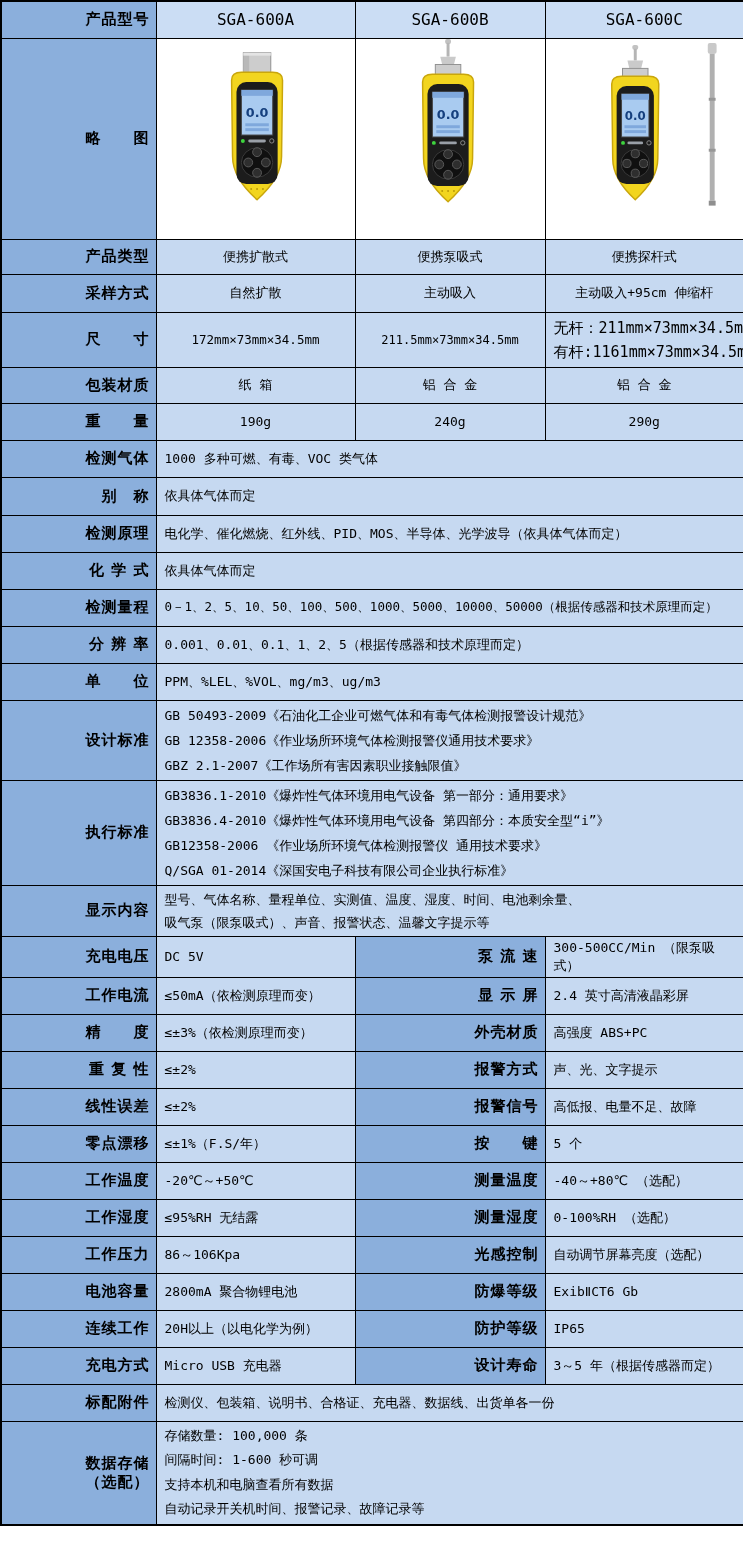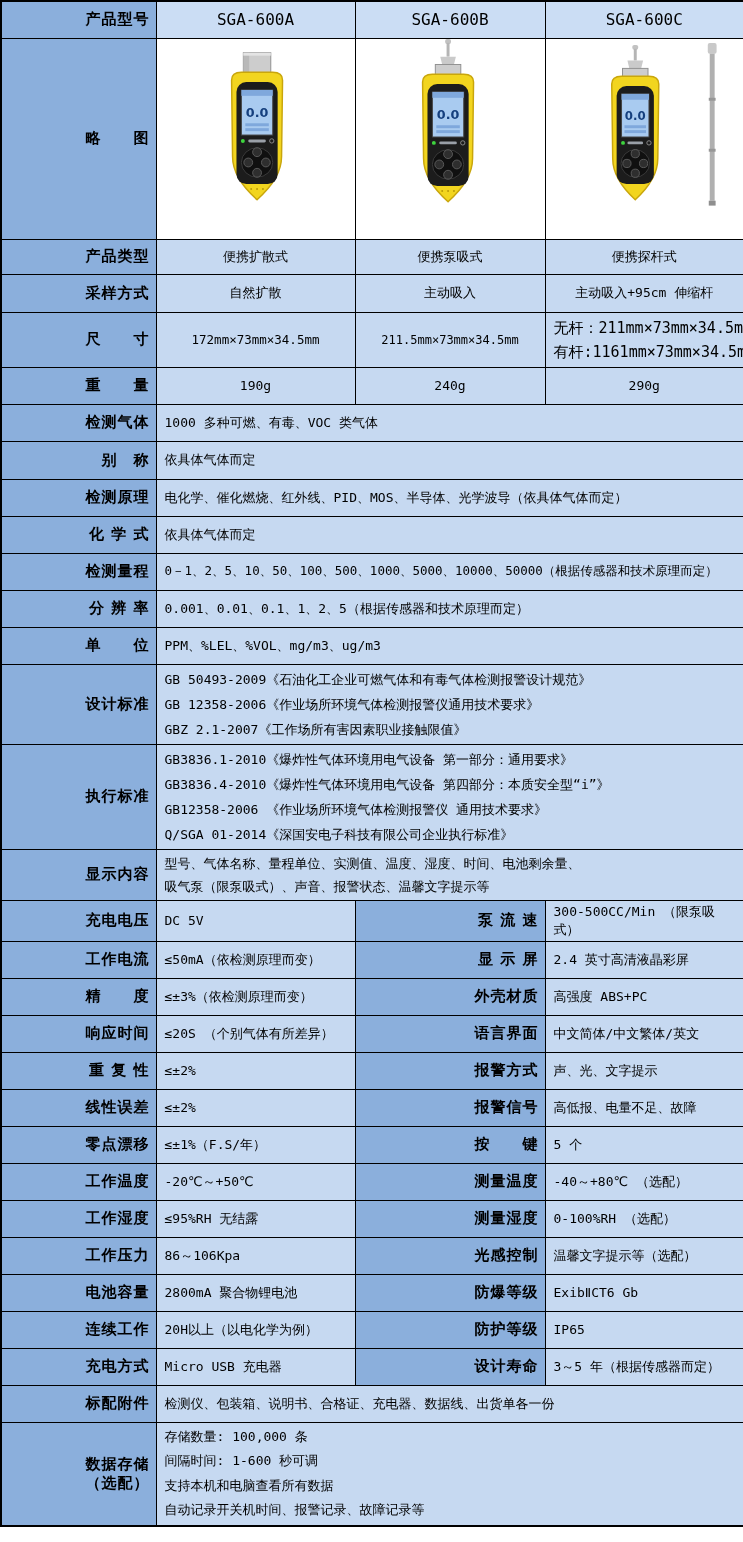--- a/index.html
+++ b/index.html
@@ -136,20 +136,26 @@
 </tr>
 <tr class="h55">
   <td class="lbl">尺　　寸</td>
   <td class="val val-c" style="font-size:12.5px">172mm×73mm×34.5mm</td>
   <td class="val val-c" style="font-size:12px">211.5mm×73mm×34.5mm</td>
   <td class="val dimc">
     <div>无杆：211mm×73mm×34.5mm</div>
     <div>有杆:1161mm×73mm×34.5mm</div>
   </td>
 </tr>
+<tr class="h36">
+  <td class="lbl">包装材质</td>
+  <td class="val val-c">纸 箱</td>
+  <td class="val val-c">铝 合 金</td>
+  <td class="val val-c">铝 合 金</td>
+</tr>
 <tr class="h37">
   <td class="lbl">重　　量</td>
   <td class="val val-c">190g</td>
   <td class="val val-c">240g</td>
   <td class="val val-c">290g</td>
 </tr>
 
 <tr class="h37">
   <td class="lbl">检测气体</td>
   <td class="val" colspan="3">1000 多种可燃、有毒、VOC 类气体</td>
@@ -215,26 +221,20 @@
   <td class="lbl">显 示 屏</td>
   <td class="val">2.4 英寸高清液晶彩屏</td>
 </tr>
 <tr class="h37">
   <td class="lbl">精　　度</td>
   <td class="val">≤±3%（依检测原理而变）</td>
   <td class="lbl">外壳材质</td>
   <td class="val">高强度 ABS+PC</td>
 </tr>
 <tr class="h37">
-  <td class="lbl">响应时间</td>
-  <td class="val">≤20S （个别气体有所差异）</td>
-  <td class="lbl">语言界面</td>
-  <td class="val">中文简体/中文繁体/英文</td>
-</tr>
-<tr class="h37">
   <td class="lbl">重 复 性</td>
   <td class="val">≤±2%</td>
   <td class="lbl">报警方式</td>
   <td class="val">声、光、文字提示</td>
 </tr>
 <tr class="h37">
   <td class="lbl">线性误差</td>
   <td class="val">≤±2%</td>
   <td class="lbl">报警信号</td>
   <td class="val">高低报、电量不足、故障</td>
@@ -254,21 +254,21 @@
 <tr class="h37">
   <td class="lbl">工作湿度</td>
   <td class="val">≤95%RH 无结露</td>
   <td class="lbl">测量湿度</td>
   <td class="val">0-100%RH （选配）</td>
 </tr>
 <tr class="h37">
   <td class="lbl">工作压力</td>
   <td class="val">86～106Kpa</td>
   <td class="lbl">光感控制</td>
-  <td class="val">温馨文字提示等（选配）</td>
+  <td class="val">自动调节屏幕亮度（选配）</td>
 </tr>
 <tr class="h37">
   <td class="lbl">电池容量</td>
   <td class="val">2800mA 聚合物锂电池</td>
   <td class="lbl">防爆等级</td>
   <td class="val">ExibⅡCT6 Gb</td>
 </tr>
 <tr class="h37">
   <td class="lbl">连续工作</td>
   <td class="val">20H以上（以电化学为例）</td>

